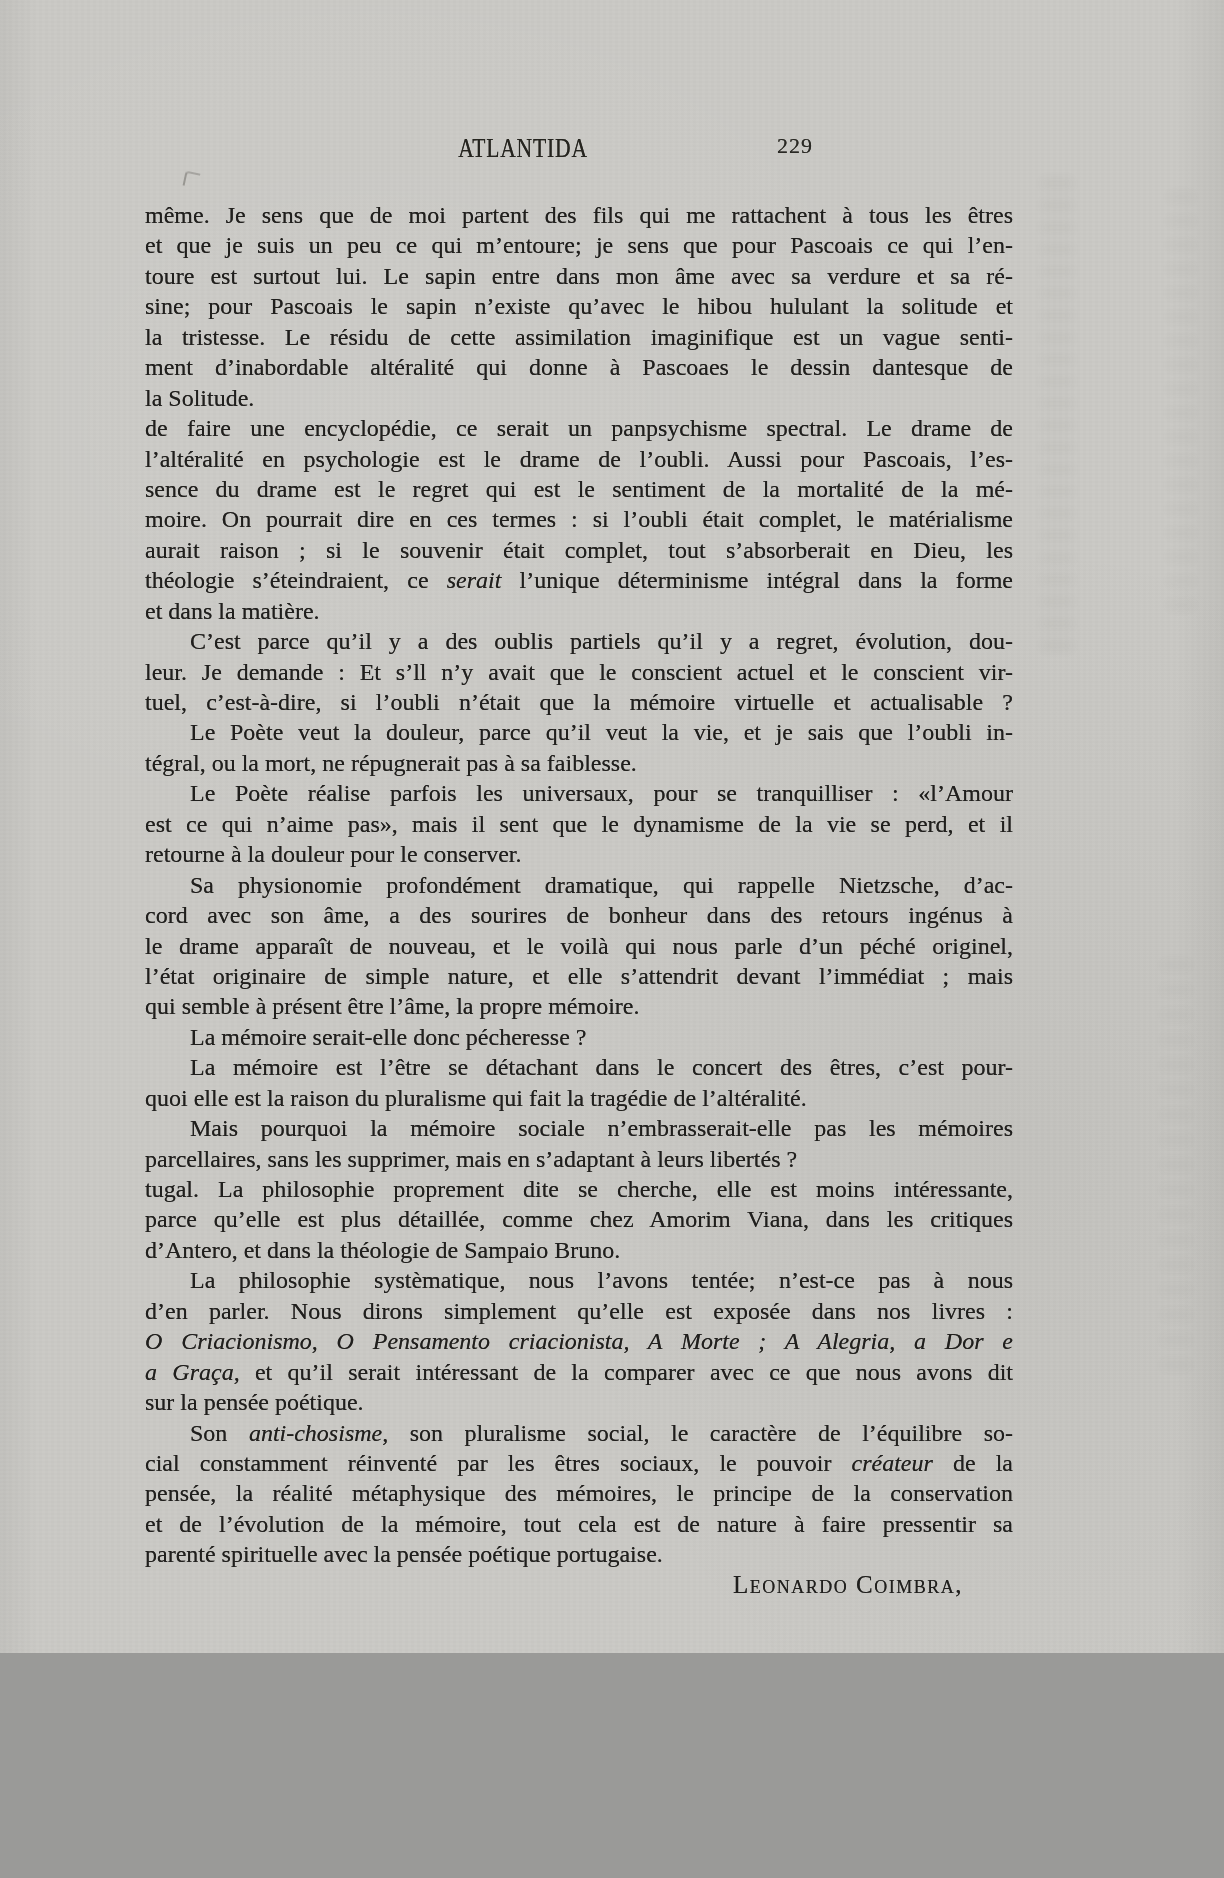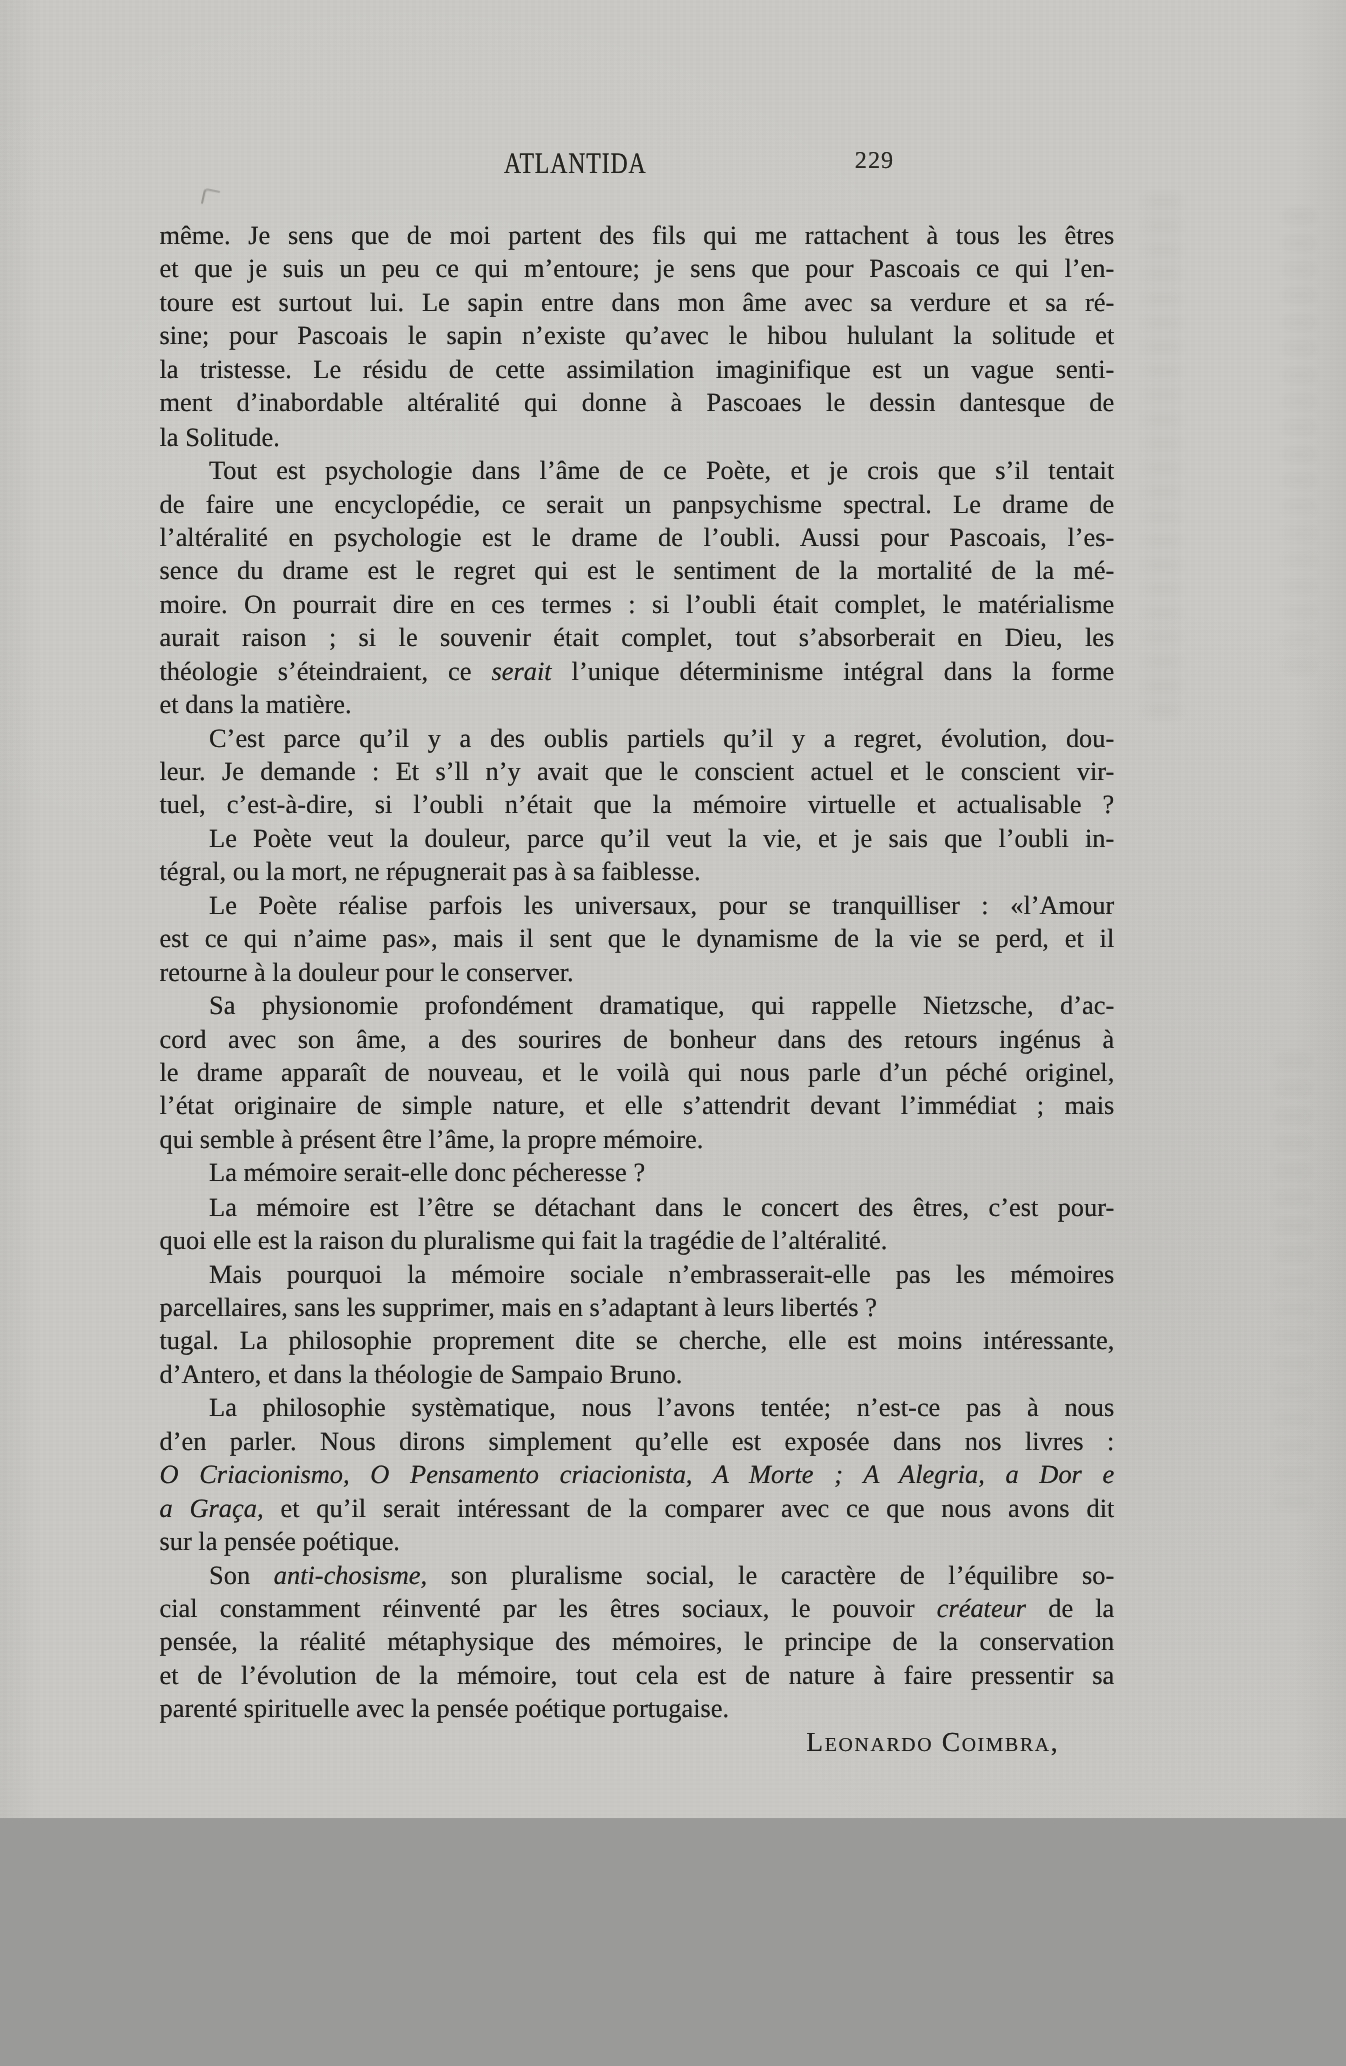--- a/index.html
+++ b/index.html
@@ -81,21 +81,20 @@
   <div class="stray-mark"></div>
 
   <div class="page-body">
       <div class="line"><span>même. Je sens que de moi partent des fils qui me rattachent à tous les êtres</span></div>
       <div class="line"><span>et que je suis un peu ce qui m’entoure; je sens que pour Pascoais ce qui l’en-</span></div>
       <div class="line"><span>toure est surtout lui. Le sapin entre dans mon âme avec sa verdure et sa ré-</span></div>
       <div class="line"><span>sine; pour Pascoais le sapin n’existe qu’avec le hibou hululant la solitude et</span></div>
       <div class="line"><span>la tristesse. Le résidu de cette assimilation imaginifique est un vague senti-</span></div>
       <div class="line"><span>ment d’inabordable altéralité qui donne à Pascoaes le dessin dantesque de</span></div>
       <div class="line short"><span>la Solitude.</span></div>
-      <div class="line indent"><span>Tout est psychologie dans l’âme de ce Poète, et je crois que s’il tentait</span></div>
       <div class="line"><span>de faire une encyclopédie, ce serait un panpsychisme spectral. Le drame de</span></div>
       <div class="line"><span>l’altéralité en psychologie est le drame de l’oubli. Aussi pour Pascoais, l’es-</span></div>
       <div class="line"><span>sence du drame est le regret qui est le sentiment de la mortalité de la mé-</span></div>
       <div class="line"><span>moire. On pourrait dire en ces termes : si l’oubli était complet, le matérialisme</span></div>
       <div class="line"><span>aurait raison ; si le souvenir était complet, tout s’absorberait en Dieu, les</span></div>
       <div class="line"><span>théologie s’éteindraient, ce </span><span class="it">serait</span><span> l’unique déterminisme intégral dans la forme</span></div>
       <div class="line short"><span>et dans la matière.</span></div>
       <div class="line indent"><span>C’est parce qu’il y a des oublis partiels qu’il y a regret, évolution, dou-</span></div>
       <div class="line"><span>leur. Je demande : Et s’ll n’y avait que le conscient actuel et le conscient vir-</span></div>
       <div class="line"><span>tuel, c’est-à-dire, si l’oubli n’était que la mémoire virtuelle et actualisable ?</span></div>
@@ -108,20 +107,21 @@
       <div class="line"><span>cord avec son âme, a des sourires de bonheur dans des retours ingénus à</span></div>
       <div class="line"><span>le drame apparaît de nouveau, et le voilà qui nous parle d’un péché originel,</span></div>
       <div class="line"><span>l’état originaire de simple nature, et elle s’attendrit devant l’immédiat ; mais</span></div>
       <div class="line short"><span>qui semble à présent être l’âme, la propre mémoire.</span></div>
       <div class="line short indent"><span>La mémoire serait-elle donc pécheresse ?</span></div>
       <div class="line indent"><span>La mémoire est l’être se détachant dans le concert des êtres, c’est pour-</span></div>
       <div class="line short"><span>quoi elle est la raison du pluralisme qui fait la tragédie de l’altéralité.</span></div>
       <div class="line indent"><span>Mais pourquoi la mémoire sociale n’embrasserait-elle pas les mémoires</span></div>
       <div class="line short"><span>parcellaires, sans les supprimer, mais en s’adaptant à leurs libertés ?</span></div>
       <div class="line"><span>tugal. La philosophie proprement dite se cherche, elle est moins intéressante,</span></div>
+      <div class="line"><span>parce qu’elle est plus détaillée, comme chez Amorim Viana, dans les critiques</span></div>
       <div class="line short"><span>d’Antero, et dans la théologie de Sampaio Bruno.</span></div>
       <div class="line indent"><span>La philosophie systèmatique, nous l’avons tentée; n’est-ce pas à nous</span></div>
       <div class="line"><span>d’en parler. Nous dirons simplement qu’elle est exposée dans nos livres :</span></div>
       <div class="line"><span class="it">O Criacionismo, O Pensamento criacionista, A Morte ; A Alegria, a Dor e</span></div>
       <div class="line"><span class="it">a Graça,</span><span> et qu’il serait intéressant de la comparer avec ce que nous avons dit</span></div>
       <div class="line short"><span>sur la pensée poétique.</span></div>
       <div class="line indent"><span>Son </span><span class="it">anti-chosisme,</span><span> son pluralisme social, le caractère de l’équilibre so-</span></div>
       <div class="line"><span>cial constamment réinventé par les êtres sociaux, le pouvoir </span><span class="it">créateur</span><span> de la</span></div>
       <div class="line"><span>pensée, la réalité métaphysique des mémoires, le principe de la conservation</span></div>
       <div class="line"><span>et de l’évolution de la mémoire, tout cela est de nature à faire pressentir sa</span></div>

